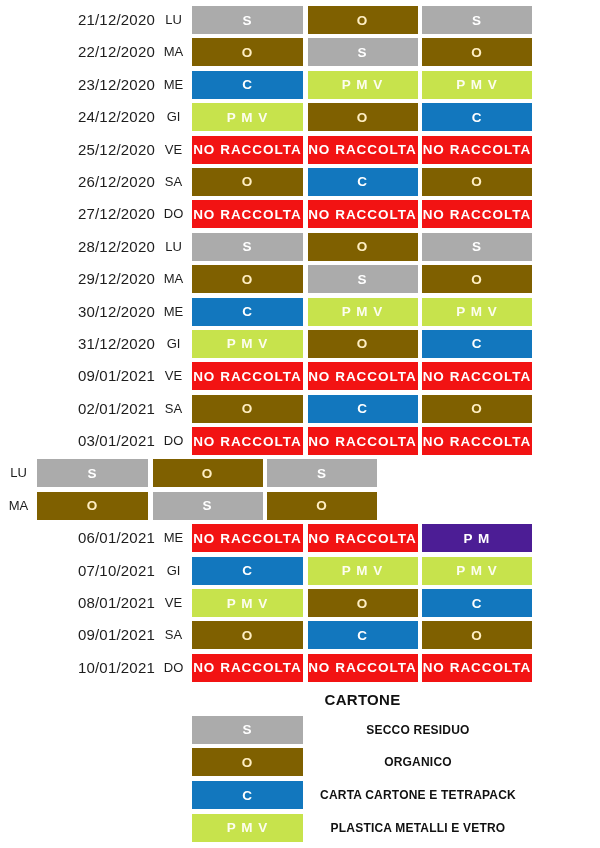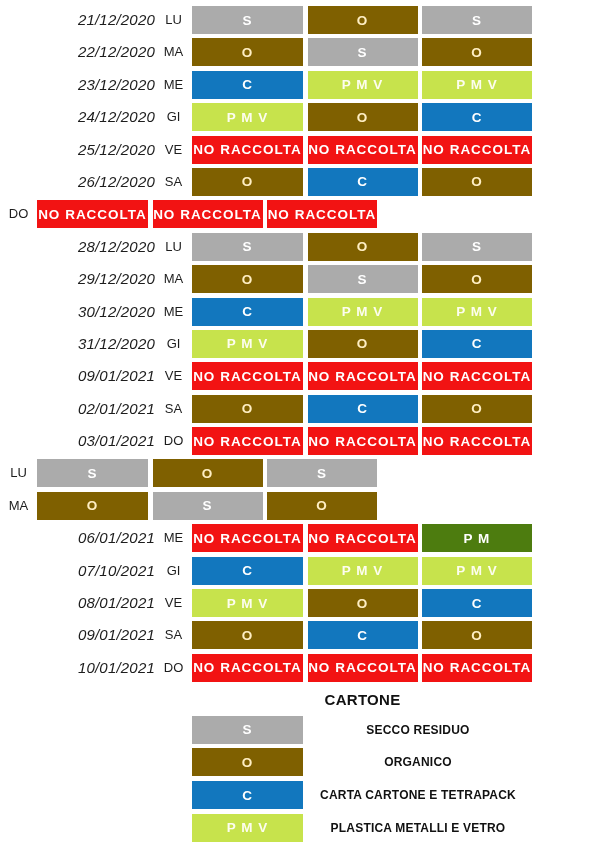--- a/index.html
+++ b/index.html
@@ -12,21 +12,21 @@
   }
   #calendar {
     display:flex; flex-direction:column;
     padding-top:6px;
     gap:4.4px;
   }
   .row { display:flex; height:28px; }
   .date {
     width:155px; text-align:right;
     font-size:15px; color:#1d1d1d; line-height:28px;
-    letter-spacing:0.2px; white-space:nowrap;font-style:italic;
+    letter-spacing:0.2px; white-space:nowrap;
   }
   .day {
     width:37px; text-align:center;
     font-size:13px; color:#1d1d1d; line-height:28px;
   }
   .cell {
     width:110px; height:28px;
     display:flex; align-items:center; justify-content:center;
     font-weight:bold; font-size:13.5px; letter-spacing:1px;
     white-space:nowrap;
@@ -100,20 +100,21 @@
 
   <div class="row">
     <span class="date">26/12/2020</span>
     <span class="day">SA</span>
     <span class="cell first" style="background: rgb(127, 96, 0); color: rgb(255, 239, 195);">O</span>
     <span class="cell" style="background: rgb(18, 119, 190); color: rgb(255, 255, 255);">C</span>
     <span class="cell" style="background: rgb(127, 96, 0); color: rgb(255, 239, 195);">O</span>
   </div>
 
   <div class="row">
+    <span class="date">27/12/2020</span>
     <span class="day">DO</span>
     <span class="cell first" style="background: rgb(242, 19, 19); color: rgb(255, 255, 255);">NO RACCOLTA</span>
     <span class="cell" style="background: rgb(242, 19, 19); color: rgb(255, 255, 255);">NO RACCOLTA</span>
     <span class="cell" style="background: rgb(242, 19, 19); color: rgb(255, 255, 255);">NO RACCOLTA</span>
   </div>
 
   <div class="row">
     <span class="date">28/12/2020</span>
     <span class="day">LU</span>
     <span class="cell first" style="background: rgb(171, 171, 171); color: rgb(255, 255, 255);">S</span>
@@ -181,21 +182,21 @@
     <span class="cell first" style="background: rgb(127, 96, 0); color: rgb(255, 239, 195);">O</span>
     <span class="cell" style="background: rgb(171, 171, 171); color: rgb(255, 255, 255);">S</span>
     <span class="cell" style="background: rgb(127, 96, 0); color: rgb(255, 239, 195);">O</span>
   </div>
 
   <div class="row">
     <span class="date">06/01/2021</span>
     <span class="day">ME</span>
     <span class="cell first" style="background: rgb(242, 19, 19); color: rgb(255, 255, 255);">NO RACCOLTA</span>
     <span class="cell" style="background: rgb(242, 19, 19); color: rgb(255, 255, 255);">NO RACCOLTA</span>
-    <span class="cell" style="background: #4d7c0f; color: rgb(255, 255, 255);">P M</span>
+    <span class="cell" style="background: #4c1d95; color: rgb(255, 255, 255);">P M</span>
   </div>
 
   <div class="row">
     <span class="date">07/10/2021</span>
     <span class="day">GI</span>
     <span class="cell first" style="background: rgb(18, 119, 190); color: rgb(255, 255, 255);">C</span>
     <span class="cell" style="background: rgb(199, 227, 76); color: rgb(253, 253, 239);">P M V</span>
     <span class="cell" style="background: rgb(199, 227, 76); color: rgb(253, 253, 239);">P M V</span>
   </div>
 

